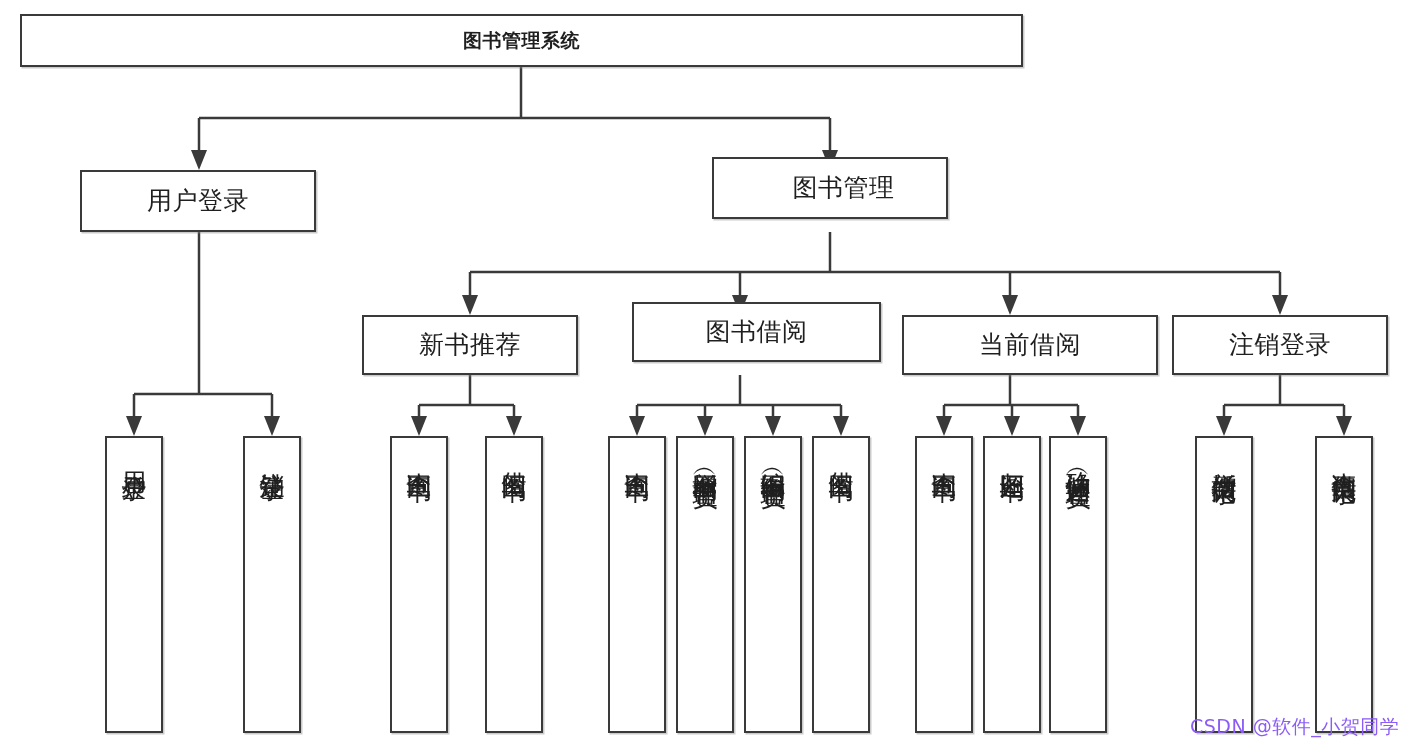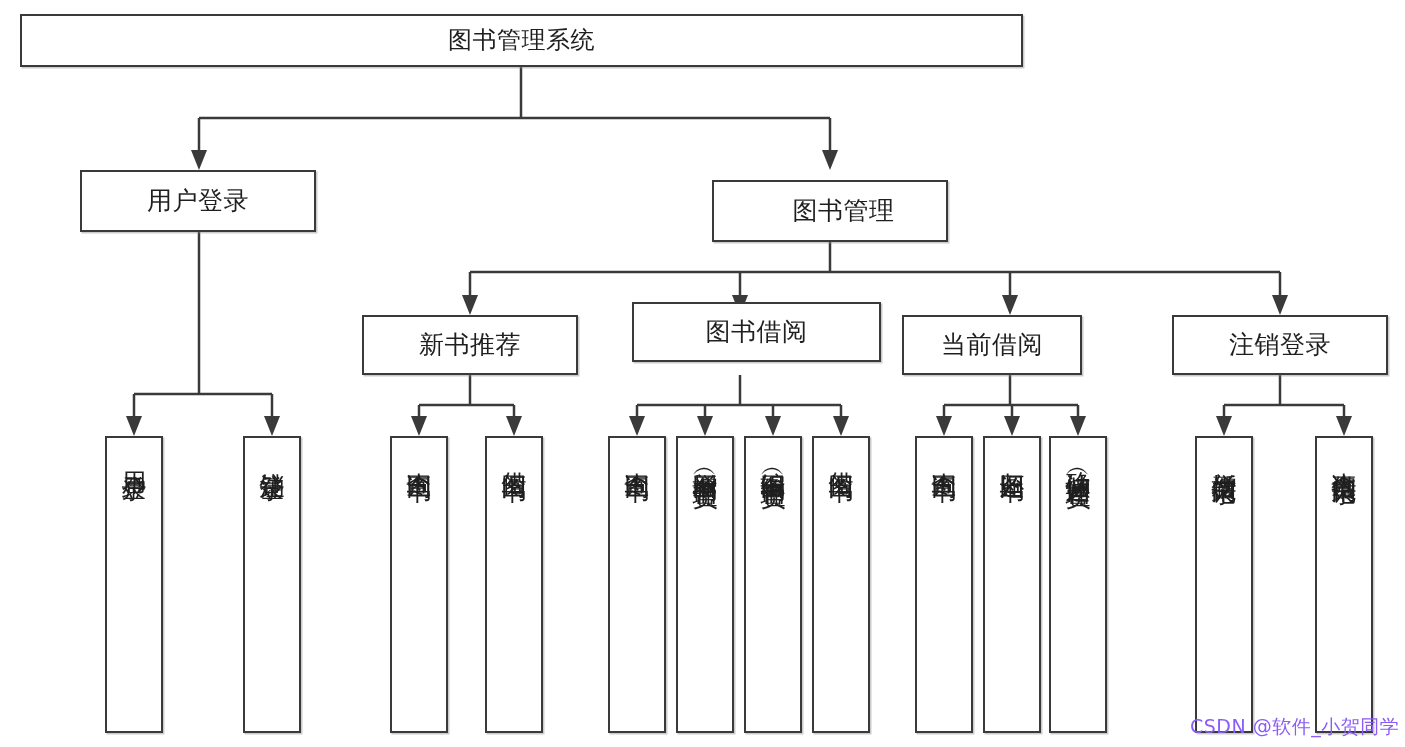--- a/index.html
+++ b/index.html
@@ -29,21 +29,21 @@
   }
   .node .label{
     display:block;
     text-align:center;
     color:#1f1f1f;
     letter-spacing:.5px;
     white-space:nowrap;
   }
   
   .node.h .label{font-size:25px;line-height:1.1;}
-  .node.root .label{font-size:24px;}
+  .node.root .label{font-size:19px;font-weight:bold;}
   
   .node.v{
     align-items:flex-start;
     justify-content:center;
     padding-top:14px;
   }
   .node.v .label{
     writing-mode:vertical-rl;
     text-orientation:upright;
     font-size:25px;
@@ -144,31 +144,31 @@
     <polygon points="1336,416 1352,416 1344,436"></polygon>
   </svg>
 
   <div class="node root h" style="left:20px;top:14px;width:1003px;height:53px;">
     <span class="label">图书管理系统</span>
   </div>
 
   <div class="node h" style="left:80px;top:170px;width:236px;height:62px;">
     <span class="label">用户登录</span>
   </div>
-  <div class="node h" style="left:712px;top:180px;width:236px;height:62px;padding-left:27px;">
+  <div class="node h" style="left:712px;top:157px;width:236px;height:62px;padding-left:27px;">
     <span class="label">图书管理</span>
   </div>
 
   <div class="node h" style="left:362px;top:315px;width:216px;height:60px;justify-content:center;">
     <span class="label">新书推荐</span>
   </div>
   <div class="node h" style="left:632px;top:302px;width:249px;height:60px;">
     <span class="label">图书借阅</span>
   </div>
-  <div class="node h" style="left:902px;top:315px;width:180px;height:60px;">
+  <div class="node h" style="left:902px;top:315px;width:256px;height:60px;">
     <span class="label">当前借阅</span>
   </div>
   <div class="node h" style="left:1172px;top:315px;width:216px;height:60px;">
     <span class="label">注销登录</span>
   </div>
 
   <div class="node v" style="left:105px;top:436px;width:58px;height:297px;">
     <span class="label">用户登录</span>
   </div>
   <div class="node v" style="left:243px;top:436px;width:58px;height:297px;">

